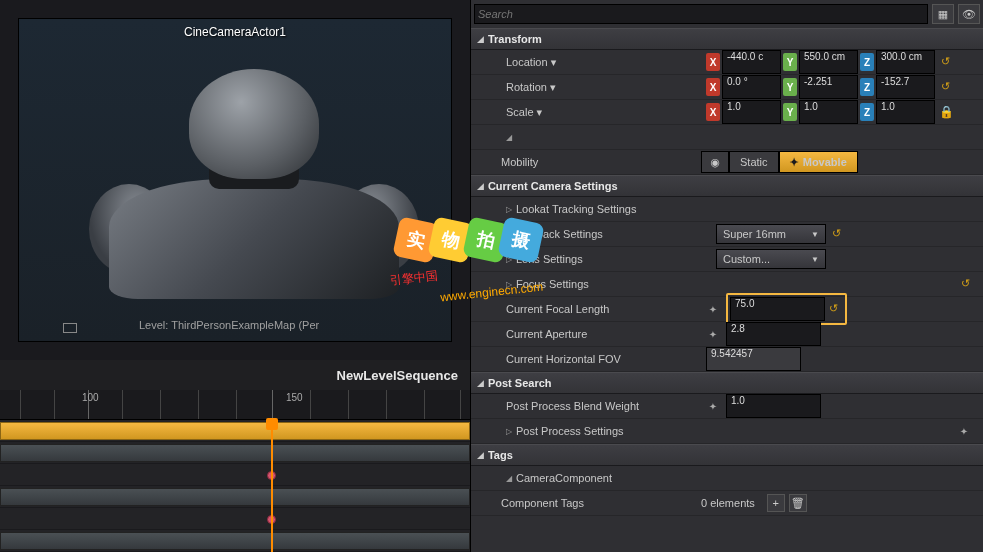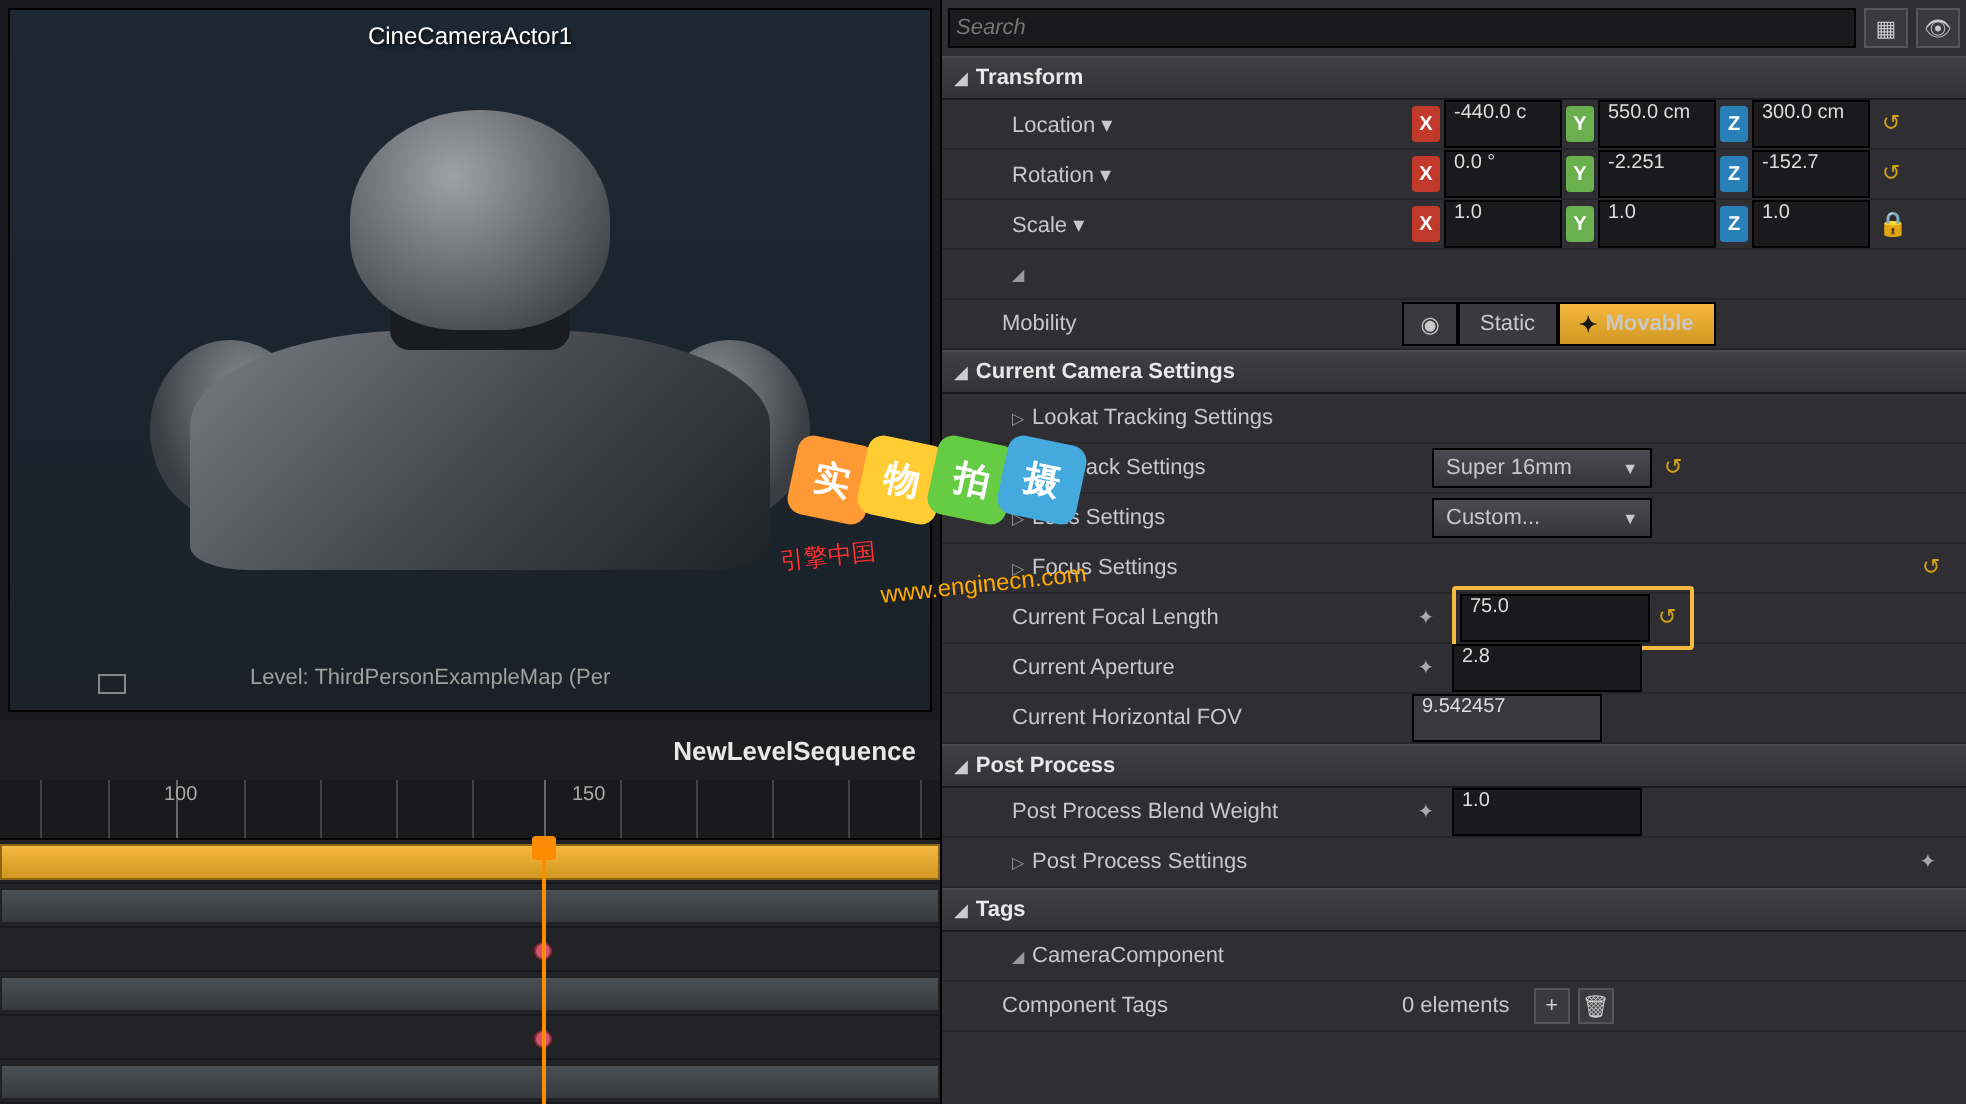--- a/index.html
+++ b/index.html
@@ -1,19 +1,19 @@
 <!DOCTYPE html>
 <html><head>
 <meta charset="utf-8">
 <style>
 *{box-sizing:border-box;margin:0;padding:0;font-family:Arial,sans-serif;font-size:11px;color:#c8c8c8}
 body{background:#2a2a2f;width:983px;height:552px;overflow:hidden;position:relative}
 .main{display:flex;height:100%}
 .left-panel{width:470px;display:flex;flex-direction:column;background:#1a1a1e}
-.viewport{height:373px;background:linear-gradient(180deg,#1d2833 0%,#1a2128 100%);position:relative;border:1px solid #000;margin:4px}
+.viewport{height:373px;background:linear-gradient(180deg,#1d2833 0%,#1a2128 100%);position:relative;border:1px solid #000;margin:18px}
 .vp-header{position:absolute;top:6px;left:50%;transform:translateX(-50%);color:#fff;font-size:12px;text-shadow:1px 1px 2px #000}
 .vp-level{position:absolute;bottom:10px;left:120px;color:#a0a0a0;font-size:11px}
 .vp-icon{position:absolute;bottom:8px;left:44px;width:14px;height:10px;border:1px solid #888}
 .robot{position:absolute;top:40px;left:40px;width:370px;height:230px}
 .robot-head{position:absolute;top:10px;left:130px;width:130px;height:110px;background:radial-gradient(ellipse at 40% 30%,#9da2a8 0%,#5a5e63 60%,#2a2d31 100%);border-radius:60% 60% 50% 50%}
 .robot-neck{position:absolute;top:100px;left:150px;width:90px;height:30px;background:#1a1c1f;border-radius:10px}
 .robot-body{position:absolute;top:120px;left:50px;width:290px;height:120px;background:linear-gradient(135deg,#787d84 0%,#454950 50%,#1e2124 100%);border-radius:40% 40% 10% 10%}
 .robot-sh-l{position:absolute;top:125px;left:30px;width:80px;height:90px;background:radial-gradient(ellipse at 60% 30%,#888d94 0%,#3a3e44 70%);border-radius:50%}
 .robot-sh-r{position:absolute;top:125px;left:280px;width:80px;height:90px;background:radial-gradient(ellipse at 40% 30%,#888d94 0%,#3a3e44 70%);border-radius:50%}
 .seq-area{flex:1;background:#232326}
@@ -243,21 +243,21 @@
     </div>
     <div class="prop-row">
       <span class="prop-label">Current Horizontal FOV</span>
       <div class="prop-fields">
           <div class="num-input wide" style="background:#3a3a3e">9.542457</div>
         </div>
     </div>
 
     <div class="section-header">
         <span class="tri">◢</span>
-        <span class="lbl">Post Process</span>
+        <span class="lbl">Post Search</span>
       </div>
     <div class="prop-row">
       <span class="prop-label">Post Process Blend Weight</span>
       <div class="prop-fields">
           <span class="key-icon">✦</span>
           <div class="num-input wide">1.0</div>
         </div>
     </div>
     <div class="prop-row">
         <span class="tri">▷</span>

